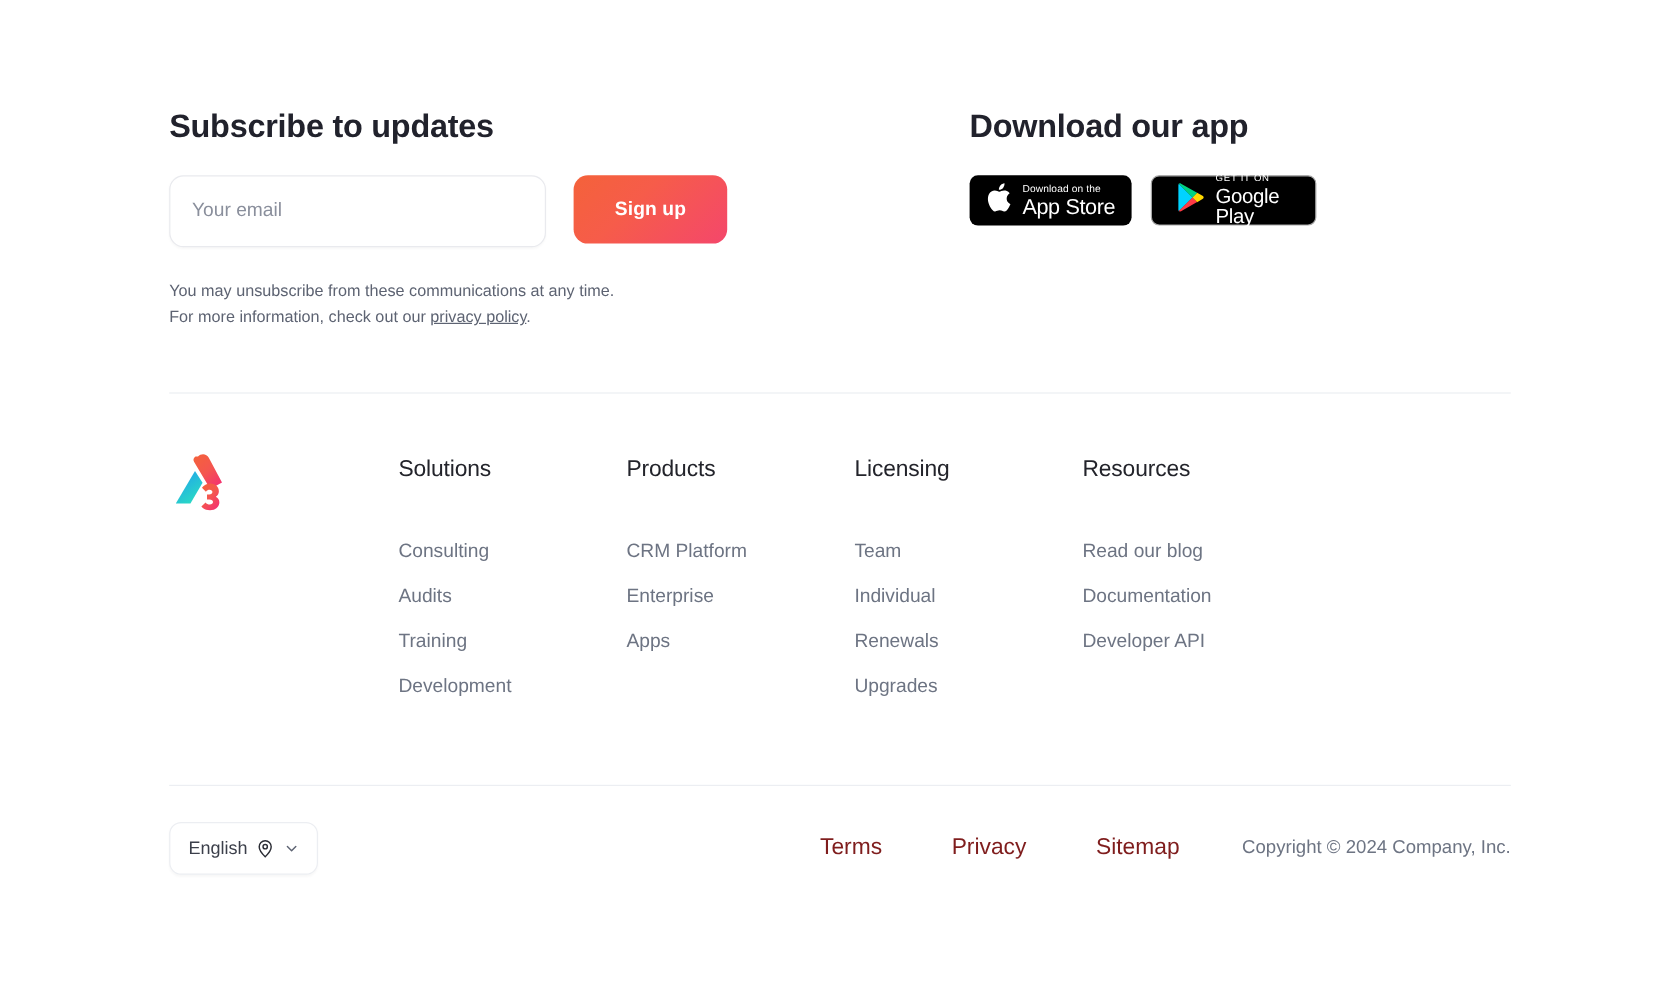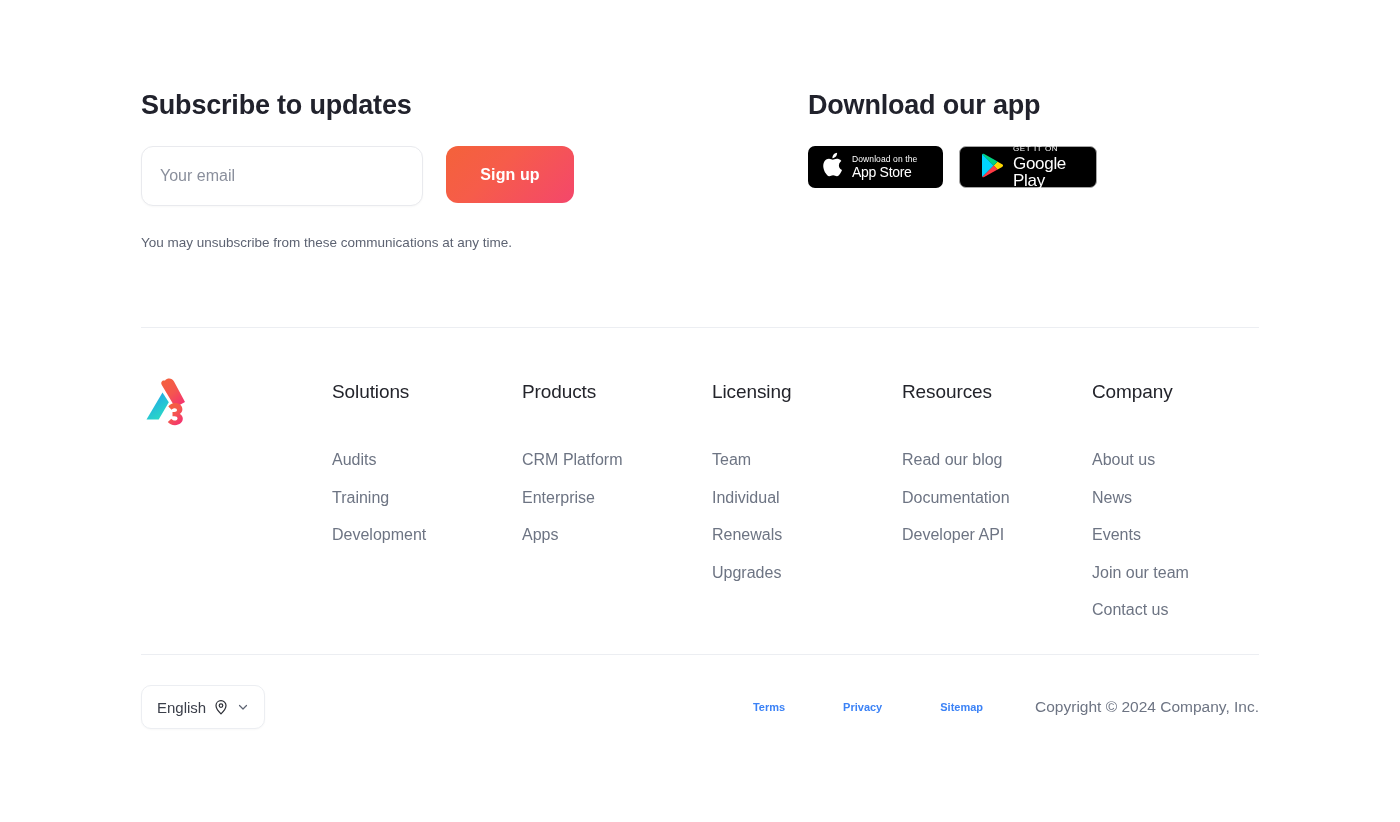--- a/index.html
+++ b/index.html
@@ -41,21 +41,21 @@
     letter-spacing: -0.2px;
     line-height: 34px;
   }
 
   .form-row {
     display: flex;
     align-items: flex-start;
     margin-top: 24px;
   }
   .email-input {
-    width: 282px;
+    width: 314px;
     height: 60px;
     border: 1px solid #e9eaee;
     border-radius: 12px;
     background: #ffffff;
     padding: 0 18px;
     font-size: 16px;
     font-family: "Liberation Sans", sans-serif;
     color: #3b3f4a;
     outline: none;
     box-shadow: 0 1px 2px rgba(16,24,40,0.03);
@@ -116,21 +116,21 @@
     font-size: 8.5px;
     letter-spacing: 0.1px;
     margin-bottom: 2px;
   }
   .badge-small.gp {
     font-size: 8px;
     letter-spacing: 0.6px;
   }
   .badge-big {
     display: block;
-    font-size: 14px;
+    font-size: 18px;
     font-weight: 500;
     letter-spacing: -0.3px;
   }
   .badge-big.gp { font-size: 17px; }
 
   
   .divider {
     position: absolute;
     left: 141px;
     width: 1118px;
@@ -207,26 +207,25 @@
     margin-right: 7px;
   }
   .pin-icon { margin-right: 8px; display: inline-flex; }
   .chev-icon { display: inline-flex; }
 
   .legal-group {
     display: flex;
     align-items: center;
   }
   .legal-link {
-    font-size: 11px;
-    color: #3b82f6;
+    font-size: 19px;
+    color: #7f1d1d;
     text-decoration: none;
     margin-left: 58px;
     cursor: pointer;
-    font-weight: bold;
   }
   .legal-link:first-child { margin-left: 0; }
   .copyright {
     font-size: 15.5px;
     color: #6d7483;
     margin-left: 52px;
     white-space: nowrap;
   }
 </style>
 </head>
@@ -240,20 +239,21 @@
       <div class="subscribe-col">
         <div class="section-heading">Subscribe to updates</div>
 
         <div class="form-row">
           <input class="email-input" type="text" placeholder="Your email" style="">
           <button class="signup-btn">Sign up</button>
         </div>
 
         <div class="disclaimer">
           <div>You may unsubscribe from these communications at any time.</div>
+          <div><span>For more information, check out our </span><a href="#">privacy policy</a><span>.</span></div>
         </div>
       </div>
 
       <div class="download-col">
         <div class="section-heading">Download our app</div>
 
         <div class="badges">
 
           <a class="badge badge-apple" href="#">
             <span>
@@ -310,20 +310,21 @@
           <path fill="url(#gBlue)" d="M21.5 20.5L5.5 47.5h12.2l10.1-17.2z"></path>
           <path fill="url(#gWarm)" d="M24.0 8.5c2.6-3.0 7.2-2.5 9.0 1.0l11.0 20.5-9.8 5.6-13.4-22.6c-1.0-1.7-0.7-3.2 1.1-4.5z"></path>
           <path fill="url(#gWarm)" d="M34.2 31.0c4.0 0 7.2 2.6 7.2 6.3 0 2.0-1.0 3.6-2.6 4.6 1.9 0.9 3.0 2.6 3.0 4.7 0 3.9-3.4 6.6-7.8 6.6-3.1 0-5.7-1.2-7.2-3.1l3.5-3.4c0.9 1.1 2.1 1.8 3.5 1.8 1.6 0 2.7-0.9 2.7-2.1 0-1.3-1.1-2.1-3.0-2.1h-2.0v-4.2h1.8c1.7 0 2.7-0.8 2.7-2.0 0-1.1-0.9-1.9-2.3-1.9-1.2 0-2.2 0.5-3.1 1.5l-3.3-3.3c1.6-1.8 3.9-3.4 6.9-3.4z"></path>
         </svg>
       </a>
 
       <div class="nav-columns">
 
         <div class="nav-col">
           <div class="nav-title">Solutions</div>
+          <a class="nav-link" href="#">Consulting</a>
           <a class="nav-link" href="#">Audits</a>
           <a class="nav-link" href="#">Training</a>
           <a class="nav-link" href="#">Development</a>
         </div>
 
         <div class="nav-col">
           <div class="nav-title">Products</div>
           <a class="nav-link" href="#">CRM Platform</a>
           <a class="nav-link" href="#">Enterprise</a>
           <a class="nav-link" href="#">Apps</a>
@@ -337,28 +338,20 @@
           <a class="nav-link" href="#">Upgrades</a>
         </div>
 
         <div class="nav-col">
           <div class="nav-title">Resources</div>
           <a class="nav-link" href="#">Read our blog</a>
           <a class="nav-link" href="#">Documentation</a>
           <a class="nav-link" href="#">Developer API</a>
         </div>
 
-        <div class="nav-col">
-          <div class="nav-title">Company</div>
-          <a class="nav-link" href="#">About us</a>
-          <a class="nav-link" href="#">News</a>
-          <a class="nav-link" href="#">Events</a>
-          <a class="nav-link" href="#">Join our team</a>
-          <a class="nav-link" href="#">Contact us</a>
-        </div>
 
       </div>
     </div>
   </div>
 
   <div class="divider divider-bottom"></div>
 
   <div class="inner">
     <div class="bottom-bar">
 

